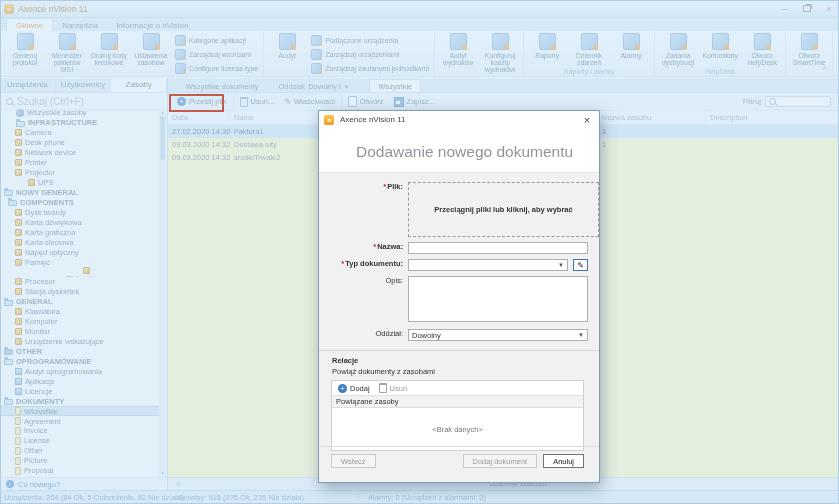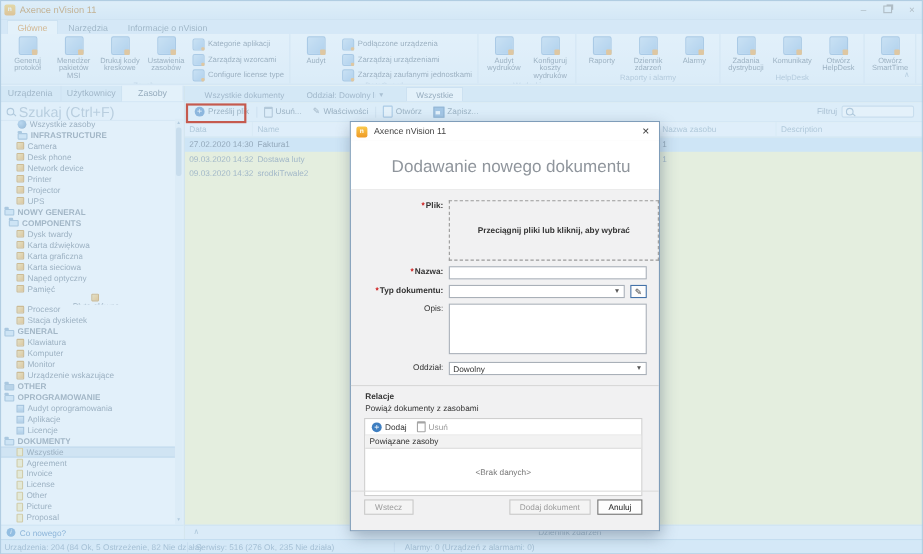--- a/index.html
+++ b/index.html
@@ -38,21 +38,21 @@
   
   .workspace{position:absolute;left:0;top:78px;width:839px;height:412px;background:#fff;}
   .left-panel{position:absolute;left:0;top:0;width:168px;height:412px;border-right:1px solid #c3d6e6;
               background:#fbfdff;box-sizing:border-box;}
   .ltabs{height:14px;display:flex;background:#dcebf7;border-bottom:1px solid #cfe0ee;}
   .ltab{flex:1;font-size:8px;color:#6a7f92;text-align:center;line-height:14px;border-right:1px solid #cfe0ee;}
   .ltab.active{background:#fdfeff;color:#4c6275;border-bottom:1px solid #fdfeff;}
   .searchrow{height:16px;display:flex;align-items:center;gap:4px;padding:0 6px;border-bottom:1px solid #e2ecf4;background:#f6fbff;}
   .mag{width:5px;height:5px;border:1px solid #8aa5bd;border-radius:50%;position:relative;flex:none;}
   .mag::after{content:"";position:absolute;width:3px;height:1px;background:#8aa5bd;transform:rotate(45deg);right:-3px;bottom:-1px;}
-  .ph{font-size:13px;color:#9fb2c4;}
+  .ph{font-size:10px;color:#9fb2c4;}
   .tree{position:absolute;left:0;top:30px;width:160px;height:369px;overflow:hidden;}
   .trow{display:flex;align-items:center;height:9.95px;font-size:7.5px;color:#5f7183;white-space:nowrap;box-sizing:border-box;}
   .trow .tlabel{overflow:hidden;text-overflow:clip;}
   .trow.folder .tlabel{font-weight:bold;color:#6d7d8d;}
   .trow.sel{background:#d2e2f0;outline:1px solid #b3cde3;outline-offset:-1px;}
   .ticon{display:inline-block;margin-right:3px;flex:none;box-sizing:border-box;}
   .ticon.root{width:8px;height:8px;border-radius:50%;background:radial-gradient(circle at 35% 35%,#9fc6e8,#4e7fae);}
   .ticon.folder-open,.ticon.folder-closed{width:9px;height:6px;background:#cde2f3;border:1px solid #7fa5c6;border-radius:1px;position:relative;margin-top:2px;}
   .ticon.folder-open::before,.ticon.folder-closed::before{content:"";position:absolute;top:-3px;left:-1px;width:4px;height:2px;background:#7fa5c6;border-radius:1px 1px 0 0;}
   .ticon.folder-closed{background:#9dbcd8;}
@@ -321,21 +321,21 @@
           <span class="tlabel">Network device</span>
         </div>
         <div class="trow" style="padding-left: 15px;">
           <span class="ticon tag"></span>
           <span class="tlabel">Printer</span>
         </div>
         <div class="trow" style="padding-left: 15px;">
           <span class="ticon tag"></span>
           <span class="tlabel">Projector</span>
         </div>
-        <div class="trow" style="padding-left: 15px;">
+        <div class="trow" style="padding-left: 15px; margin-left: 13px;">
           <span class="ticon tag"></span>
           <span class="tlabel">UPS</span>
         </div>
         <div class="trow folder" style="padding-left: 4px;">
           <span class="ticon folder-open"></span>
           <span class="tlabel">NOWY GENERAL</span>
         </div>
         <div class="trow folder" style="padding-left: 8px;">
           <span class="ticon folder-open"></span>
           <span class="tlabel">COMPONENTS</span>

